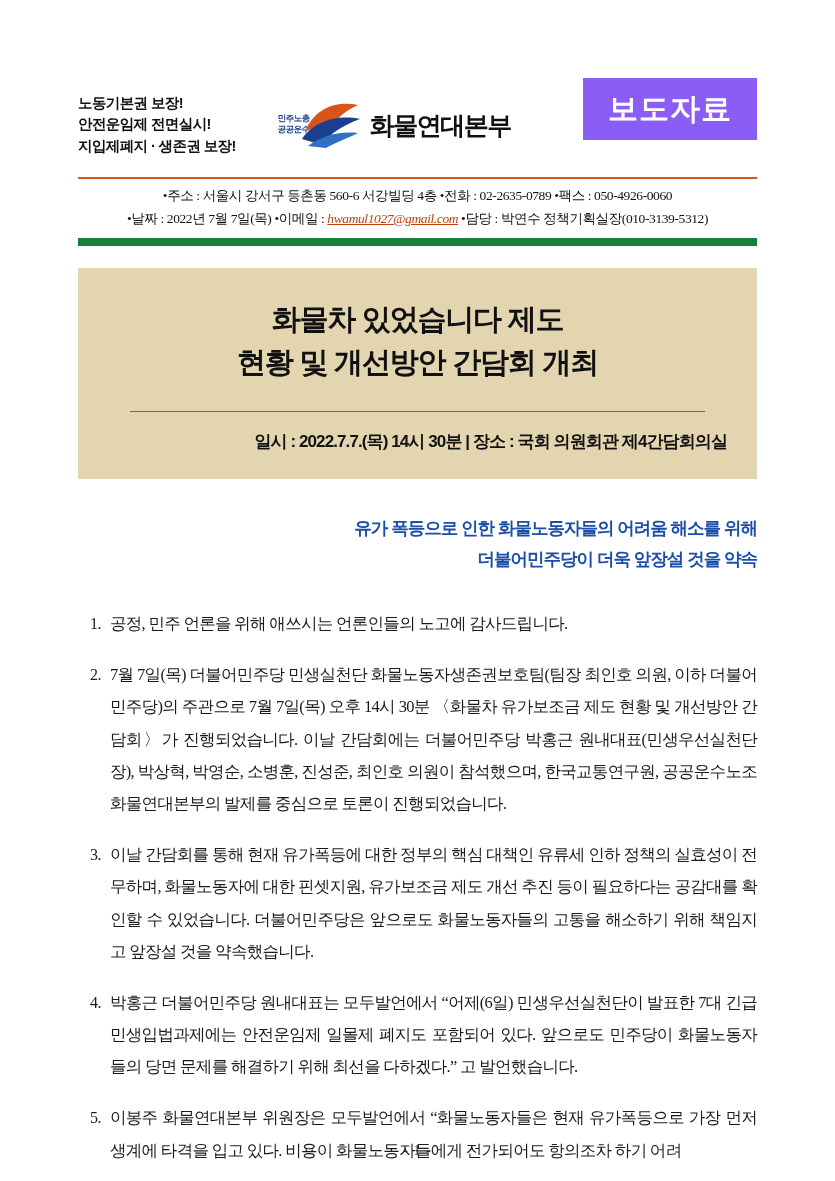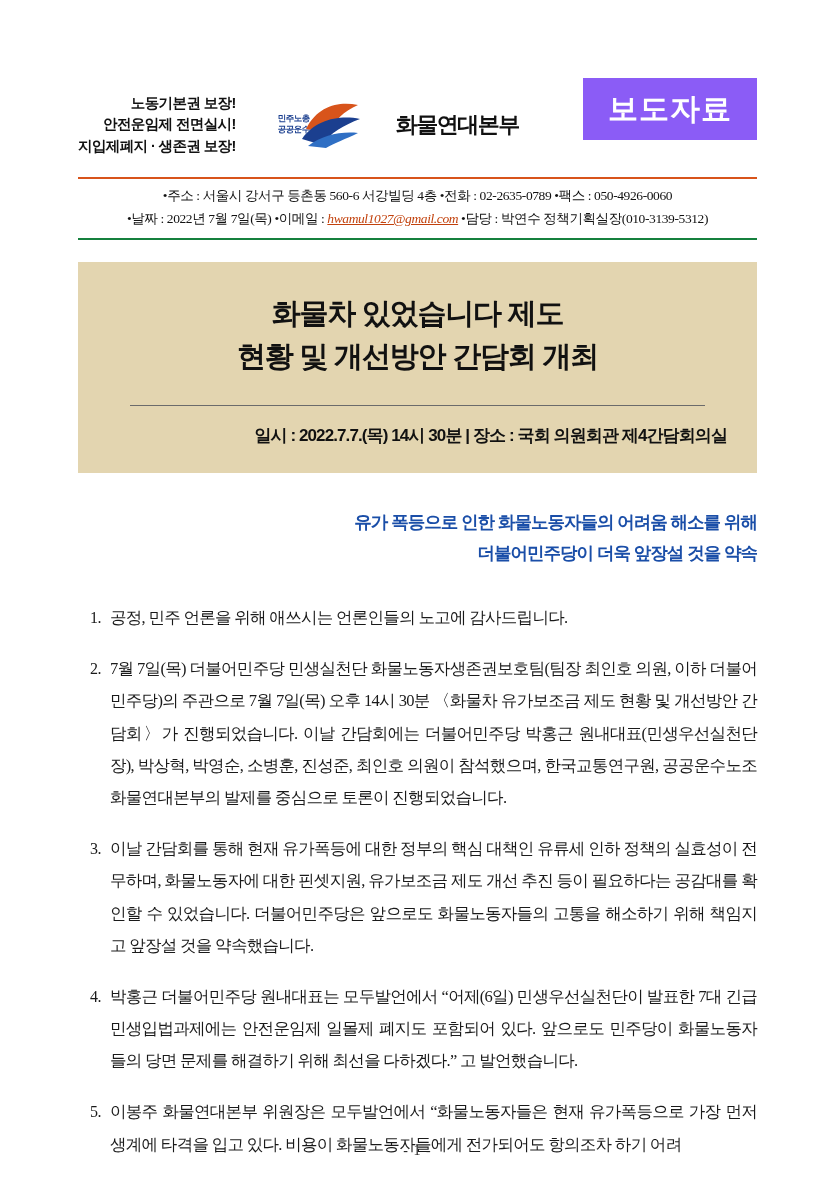--- a/index.html
+++ b/index.html
@@ -32,21 +32,20 @@
   }
   .slogans {
     margin-left: 78px;
     font-family: "Liberation Sans", sans-serif;
     font-weight: bold;
     font-size: 14.5px;
     line-height: 1.45;
     letter-spacing: -0.6px;
     color: #111;
     white-space: nowrap;
-    text-align: right;
   }
   .logo-wrap {
     margin-left: 22px;
     display: flex;
     align-items: center;
     gap: 8px;
   }
   .logo-mark {
     width: 104px;
     height: 52px;
@@ -61,25 +60,24 @@
     font-size: 8.5px;
     font-weight: bold;
     color: #1b3f8f;
     letter-spacing: -0.5px;
     line-height: 1.25;
   }
   .logo-mark svg { position: absolute; right: 0; top: 0; }
   .logo-text {
     font-family: "Liberation Sans", sans-serif;
     font-weight: bold;
-    font-size: 22px;
+    font-size: 25px;
     letter-spacing: -1.5px;
     color: #111;
     white-space: nowrap;
-    margin-left: 26px;
   }
   .press-badge {
     position: absolute;
     right: 78px;
     top: 78px;
     width: 174px;
     height: 62px;
     background: #8b5cf6;
     color: #ffffff;
     font-family: "Liberation Sans", sans-serif;
@@ -87,21 +85,21 @@
     font-size: 30px;
     letter-spacing: 1px;
     display: flex;
     align-items: center;
     justify-content: center;
   }
 
   .contact-bar {
     margin: 12px 78px 0 78px;
     border-top: 2px solid #d8541b;
-    border-bottom: 2px solid #15803d;
+    border-bottom: 8px solid #15803d;
     padding: 6px 0 7px 0;
     text-align: center;
     font-size: 13.5px;
     line-height: 1.7;
     letter-spacing: -0.4px;
     color: #111;
   }
   .contact-bar .line { white-space: nowrap; }
   .contact-bar a {
     color: #c2410c;

